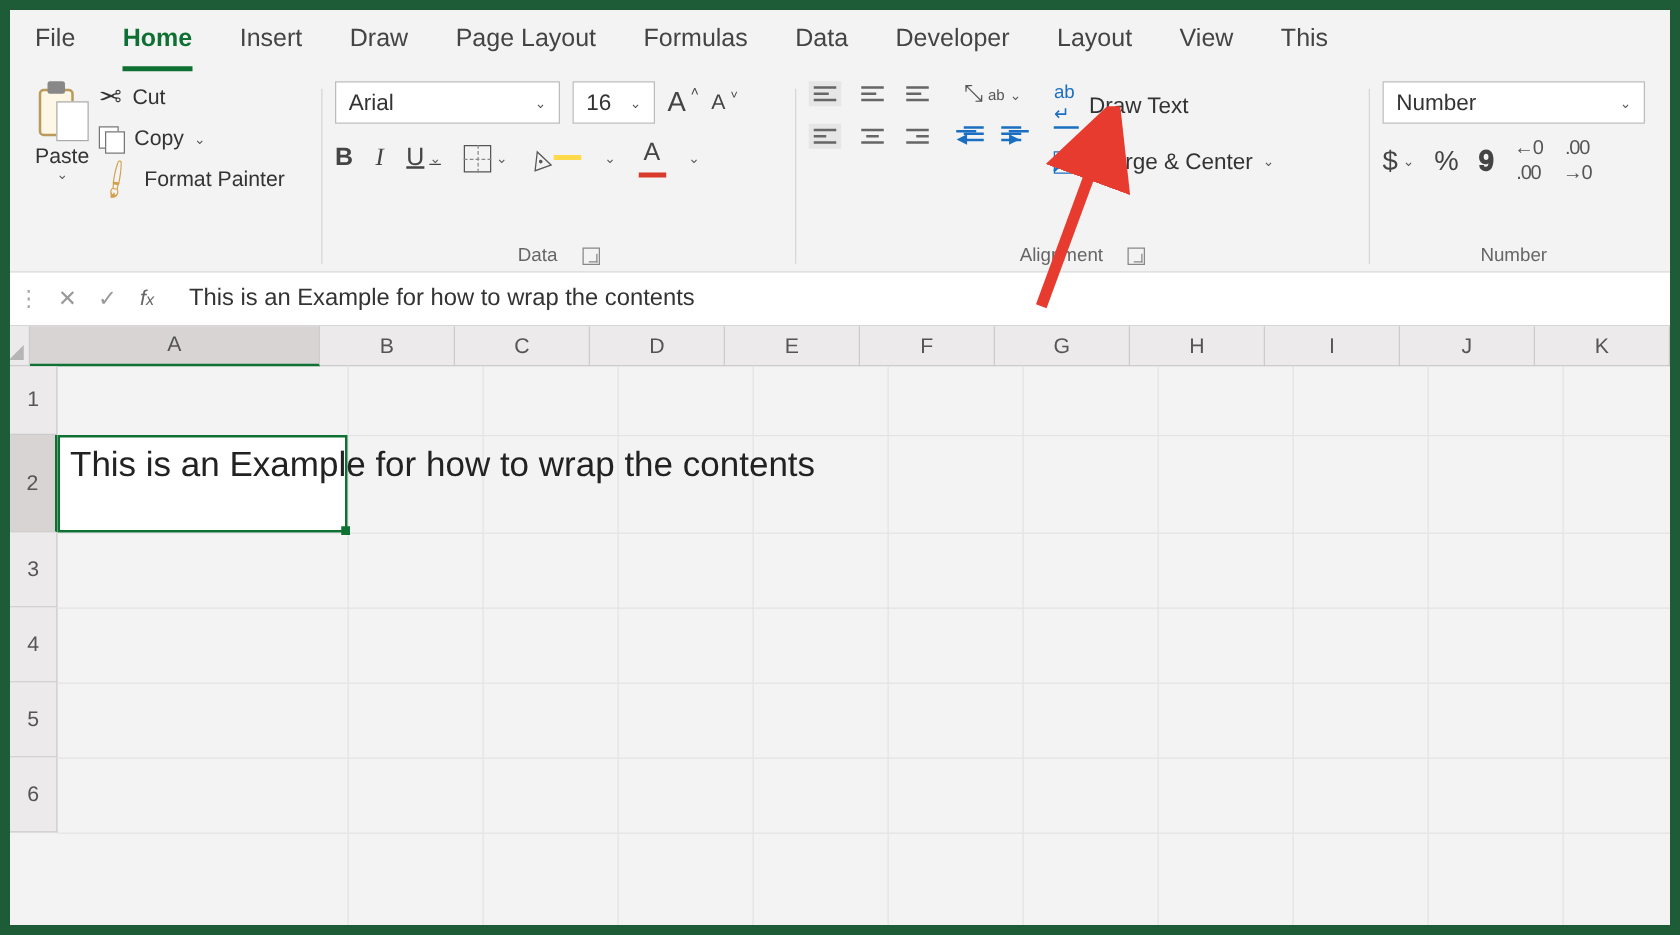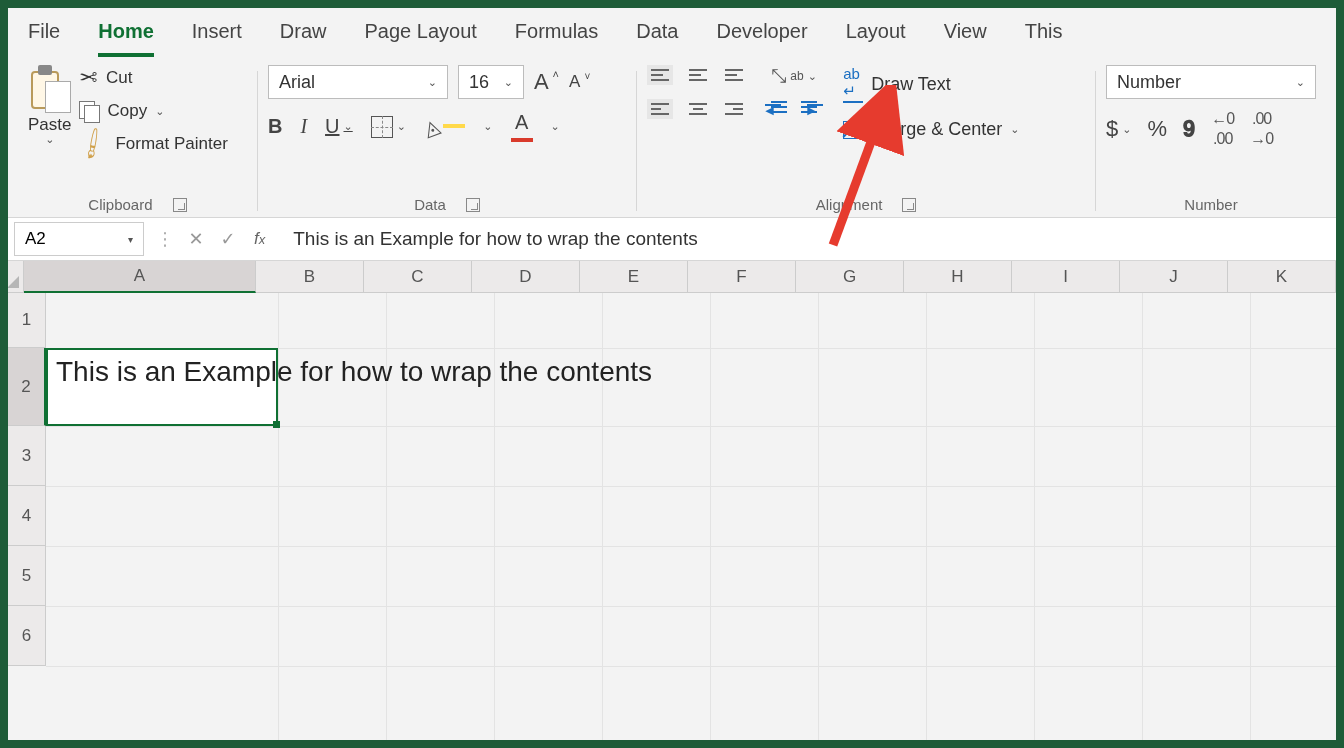--- a/index.html
+++ b/index.html
@@ -145,24 +145,20 @@
               <span class="copy-ic"></span>
               <span>Copy</span>
               <span class="dd">⌄</span>
             </div>
           <div class="clip-item">
               <span class="brush">🖌</span>
               <span>Format Painter</span>
             </div>
         </div>
       </div>
-      <div class="group-label">
-          <span>Clipboard</span>
-          <span class="launch"></span>
-        </div>
     </div>
     <div class="group-sep"></div>
 
     <div class="group" style="width:380px">
       <div style="display:flex;flex-direction:column;">
         <div class="font-row1">
           <div class="combo font-name">
               <span>Arial</span>
               <span class="arr" style="margin-left:auto">⌄</span>
             </div>
@@ -307,24 +303,20 @@
             </span>
         </div>
       </div>
       <div class="group-label">
           <span>Number</span>
         </div>
     </div>
   </div>
 
   <div class="fbar">
-    <div class="namebox">
-        <span>A2</span>
-        <span class="arr">▾</span>
-      </div>
     <div class="vdots">⋮</div>
     <div class="fb-btn x">✕</div>
     <div class="fb-btn chk">✓</div>
     <div class="fx">f<span style="font-size:13px">x</span></div>
     <div class="fcontent">This is an Example for how to wrap the contents</div>
   </div>
 
   <div style="display:flex;">
     <div class="corner"></div>
     <div class="colheads" id="colheads">

